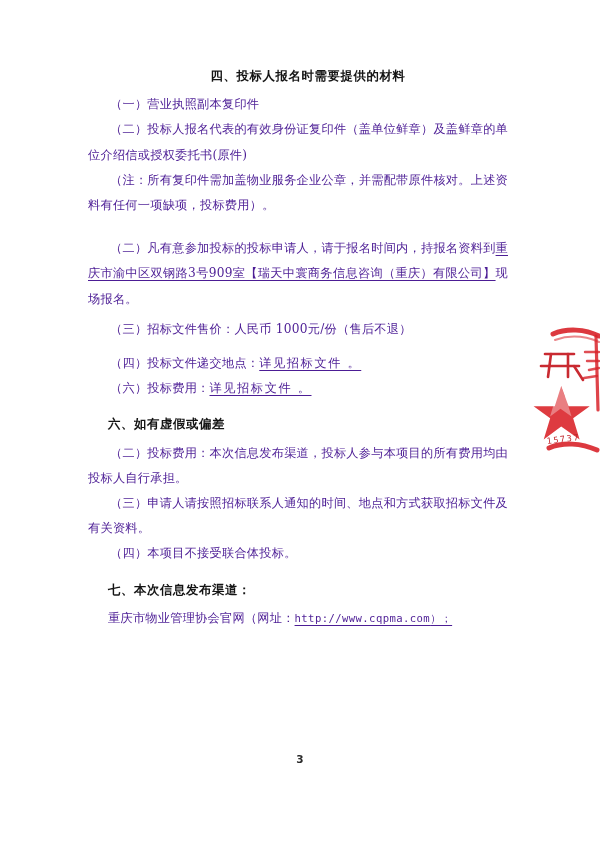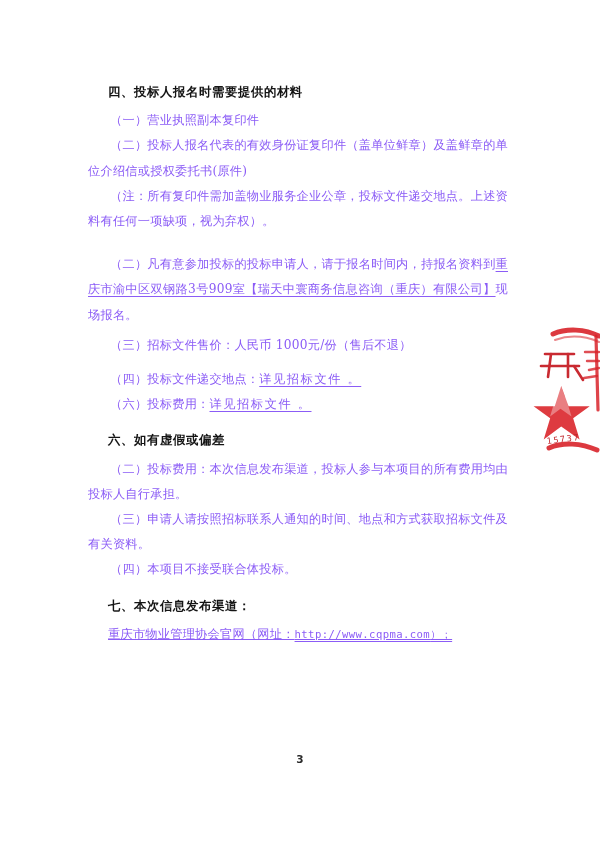--- a/index.html
+++ b/index.html
@@ -28,33 +28,33 @@
   .h2 {
     font-family: "DejaVu Sans", "Liberation Sans", sans-serif;
     font-weight: 700;
     font-size: 12.4px;
     letter-spacing: 0.6px;
     line-height: 1.55;
     margin: 0 0 2px 0;
     text-indent: 20px;
     color: #141414;
   }
-  .h2.tight { margin-top: 16px; }
+  .h2.tight { margin-top: 0; text-align: center; }
 
   .p {
     font-size: 12.2px;
     line-height: 25.2px;
     margin: 0;
     text-align: justify;
     text-justify: inter-ideograph;
     letter-spacing: 0.25px;
-    color: #8b5cf6;
+    color: #4c1d95;
   }
   .p.ind { text-indent: 22px; }
-  .p.ind2 { text-indent: 20px; text-decoration: underline; }
+  .p.ind2 { text-indent: 20px; }
 
   .gap-s { height: 5px; }
   .gap-m { height: 9px; }
   .gap-l { height: 13px; }
 
   .u {
     text-decoration: underline;
     text-underline-offset: 2.5px;
     text-decoration-thickness: from-font;
   }
@@ -98,21 +98,21 @@
 <body>
 
 <div id="page">
 
   <div class="content">
 
     <p class="h2 tight">四、投标人报名时需要提供的材料</p>
     <div class="gap-s"></div>
     <p class="p ind">（一）营业执照副本复印件</p>
     <p class="p ind">（二）投标人报名代表的有效身份证复印件（盖单位鲜章）及盖鲜章的单位介绍信或授权委托书(原件)</p>
-    <p class="p ind">（注：所有复印件需加盖物业服务企业公章，投标文件递交地点。上述资料有任何一项缺项，视为弃权）。</p>
+    <p class="p ind">（注：所有复印件需加盖物业服务企业公章，并需配带原件核对。上述资料有任何一项缺项，投标费用）。</p>
 
     <div class="gap-l"></div>
 
     <div class="gap-s"></div>
 
 
     <p class="p ind"><span>（二）凡有意参加投标的投标申请人，请于报名时间内，持报名资料到</span><span class="u">重庆市渝中区双钢路3号909室【瑞天中寰商务信息咨询（重庆）有限公司】</span><span>现场报名。</span></p>
 
     <div class="gap-s"></div>
     <p class="p ind">（三）招标文件售价：人民币 1000元/份（售后不退）</p>

